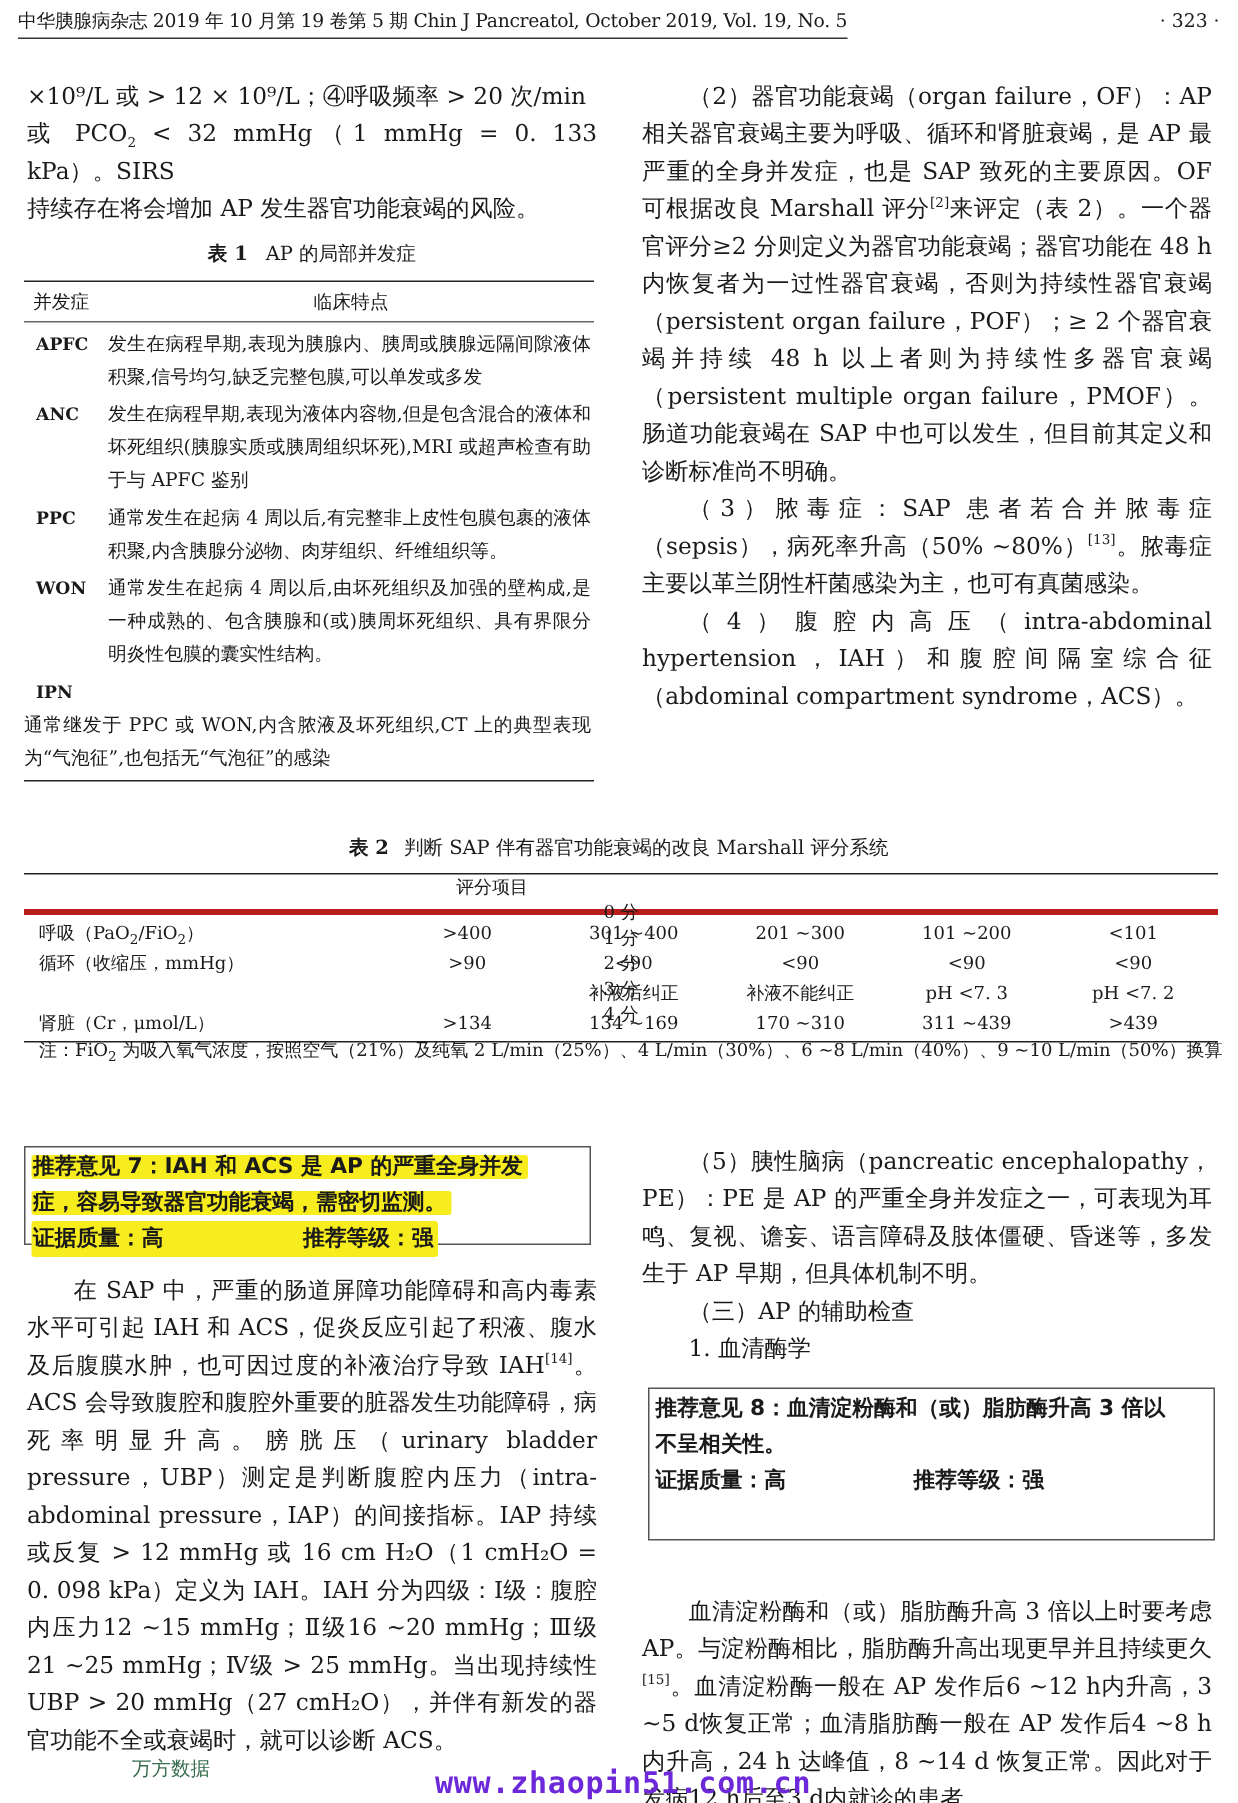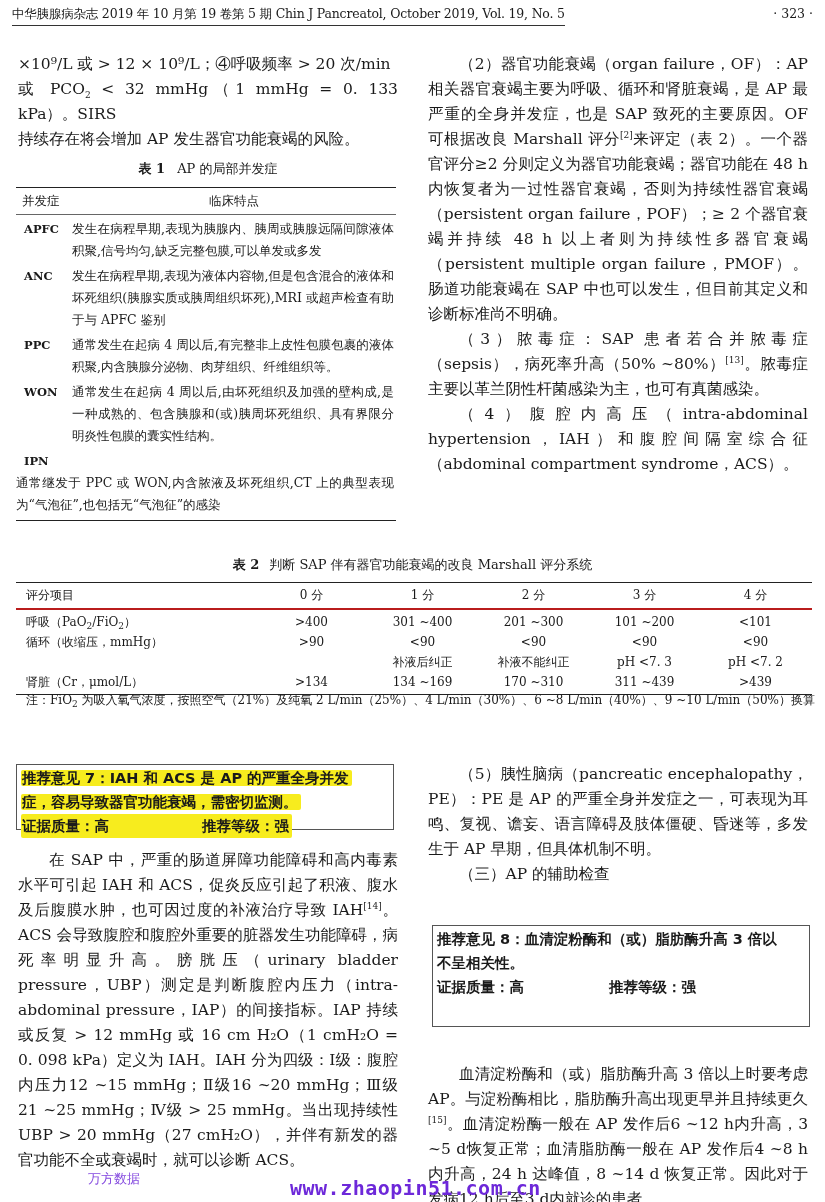--- a/index.html
+++ b/index.html
@@ -26,37 +26,37 @@
   .t1-head .c1 { width: 56px; padding-left: 6px; }
   .t1-head .c2 { flex: 1; text-align: center; }
   .t1-row { display: flex; padding-top: 3px; }
   .t1-row .c1 { width: 56px; padding-left: 8px; font-size: 11.5px; font-weight: bold; }
   .t1-row .c2 { flex: 1; text-align: justify; padding-right: 2px; }
 
   
   .t2-caption { position: absolute; left: 0; top: 556px; width: 825px; text-align: center; font-size: 13px; }
   .t2-caption b { font-weight: bold; margin-right: 10px; }
   .t2 { position: absolute; left: 16px; top: 582px; width: 796px; border-top: 1.5px solid #222; border-bottom: 1.5px solid #222; font-size: 12px; }
-  .t2-head { display: flex; height: 27px; align-items: center; border-bottom: 2px solid #b91c1c; }
+  .t2-head { display: flex; height: 27px; align-items: center; border-bottom: 4px solid #b91c1c; flex-direction: column; }
   .t2-row { display: flex; height: 20px; align-items: center; }
   .t2 .k { width: 240px; padding-left: 10px; }
   .t2 .v { width: 111px; text-align: center; }
   .t2-note { position: absolute; left: 26px; top: 692px; font-size: 12px; white-space: nowrap; }
 
   
   .rec { position: absolute; border: 1px solid #555; font-family: "DejaVu Sans", "Liberation Sans", sans-serif; font-weight: bold; font-size: 14.5px; line-height: 24px; padding: 1px 4px; }
   .rec-7 { left: 16px; top: 764px; width: 378px; height: 66px; }
   .rec-8 { left: 432px; top: 925px; width: 378px; height: 102px; }
   .hl { background: #f7ec1e; border-radius: 2px; padding: 0 3px 0 1px; }
   .rec .line { display: block; white-space: nowrap; }
   .rec .grade-row { display: flex; }
   .rec .grade-row .q { width: 172px; }
   .rec-7 .grade-row .q { width: 180px; }
 
-  .watermark-cn { position: absolute; left: 88px; top: 1170px; font-size: 13px; color: #6d28d9; opacity: 0.85; }
+  .watermark-cn { position: absolute; left: 88px; top: 1170px; font-size: 13px; color: #14532d; opacity: 0.85; }
   .watermark-url { position: absolute; left: 290px; top: 1176px; font-family: "DejaVu Sans Mono", "Liberation Mono", monospace; font-weight: bold; font-size: 20px; color: #6d28d9; letter-spacing: 0.5px; }
 </style>
 </head>
 <body>
 
 <div class="running-head">
   <span class="rh-left">中华胰腺病杂志 2019 年 10 月第 19 卷第 5 期   Chin J Pancreatol, October 2019, Vol. 19, No. 5</span>
   <span class="rh-right">· 323 ·</span>
 </div>
 
@@ -157,20 +157,21 @@
     </span>
 </div>
 
 <div class="col col-left" style="top:848px;">
   <span class="p indent"><span>在 SAP 中，严重的肠道屏障功能障碍和高内毒素水平可引起 IAH 和 ACS，促炎反应引起了积液、腹水及后腹膜水肿，也可因过度的补液治疗导致 IAH</span><sup>[14]</sup><span>。ACS 会导致腹腔和腹腔外重要的脏器发生功能障碍，病死率明显升高。膀胱压（urinary bladder pressure，UBP）测定是判断腹腔内压力（intra-abdominal pressure，IAP）的间接指标。IAP 持续或反复 &gt; 12  mmHg 或 16  cm  H₂O（1  cmH₂O = 0. 098 kPa）定义为 IAH。IAH 分为四级：Ⅰ级：腹腔内压力12 ~15  mmHg；Ⅱ级16 ~20  mmHg；Ⅲ级21 ~25  mmHg；Ⅳ级 &gt; 25  mmHg。当出现持续性 UBP &gt; 20 mmHg（27 cmH₂O），并伴有新发的器官功能不全或衰竭时，就可以诊断 ACS。</span></span>
 </div>
 
 <div class="col col-right" style="top:762px;">
   <span class="p indent">（5）胰性脑病（pancreatic encephalopathy，PE）：PE 是 AP 的严重全身并发症之一，可表现为耳鸣、复视、谵妄、语言障碍及肢体僵硬、昏迷等，多发生于 AP 早期，但具体机制不明。</span>
   <span class="p indent">（三）AP 的辅助检查</span>
+  <span class="p indent">1. 血清酶学</span>
 </div>
 
 <div class="rec rec-8">
   <span class="line">推荐意见 8：血清淀粉酶和（或）脂肪酶升高 3 倍以</span>
   <span class="line">不呈相关性。</span>
   <span class="line grade-row">
       <span class="q">证据质量：高</span>
       <span>推荐等级：强</span>
     </span>
 </div>

